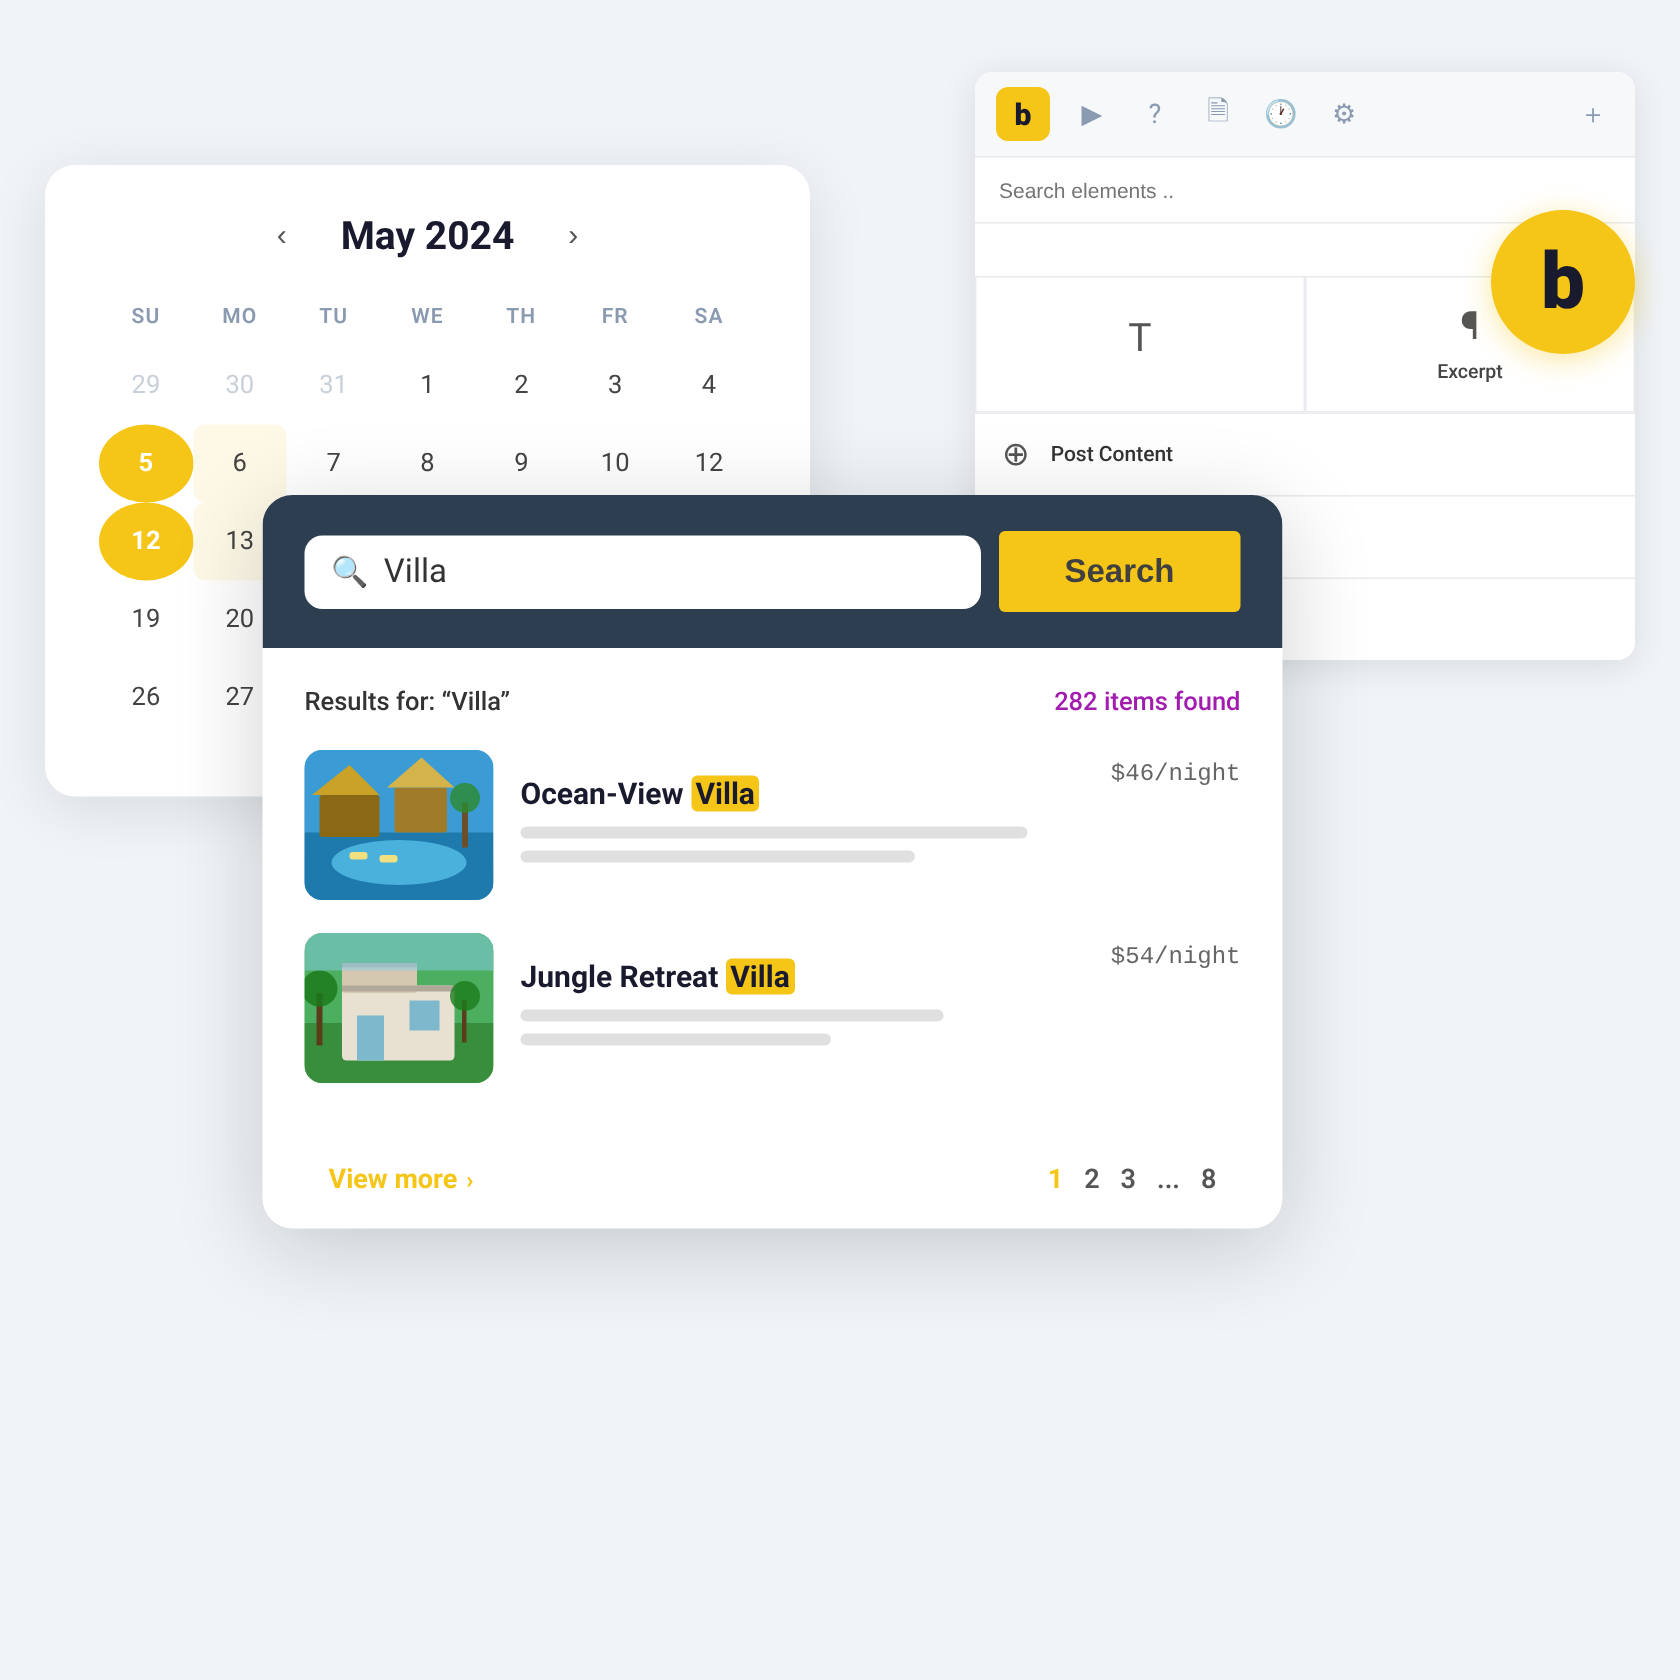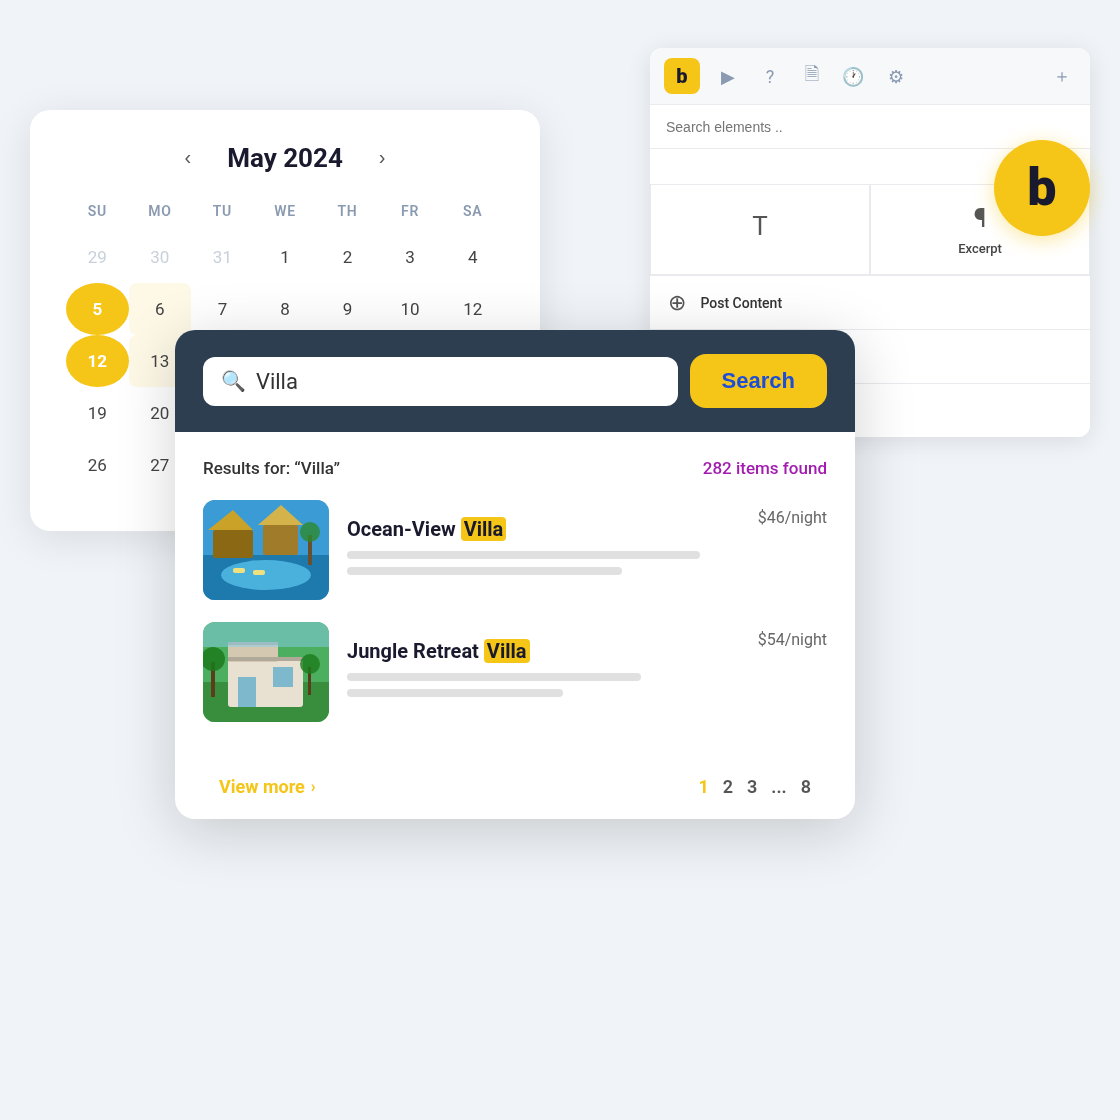--- a/index.html
+++ b/index.html
@@ -227,25 +227,25 @@
       flex-shrink: 0;
     }
     .search-input-text {
       font-size: 22px;
       color: #333;
       font-weight: 400;
     }
     .search-btn {
       background: #f5c518;
       border: none;
-      border-radius: 16px;
-      padding: 14px 32px;
+      border-radius: 4px;
+      padding: 14px 44px;
       font-size: 22px;
       font-weight: 700;
-      color: #1d4ed8;
+      color: #404040;
       cursor: pointer;
       white-space: nowrap;
     }
     .search-body {
       padding: 26px 28px 20px;
     }
     .search-meta {
       display: flex;
       justify-content: space-between;
       align-items: center;
@@ -296,20 +296,21 @@
       border-radius: 4px;
       padding: 0 3px;
     }
     .result-price {
       font-size: 20px;
       font-weight: 700;
       color: #1a1a2e;
       white-space: nowrap;
       align-self: flex-start;
       margin-top: 4px;
+      font-family: Liberation Mono, monospace;
     }
     .result-price span {
       font-weight: 400;
       color: #666;
       font-size: 16px;
     }
     .result-bar {
       height: 8px;
       background: #e0e0e0;
       border-radius: 4px;

